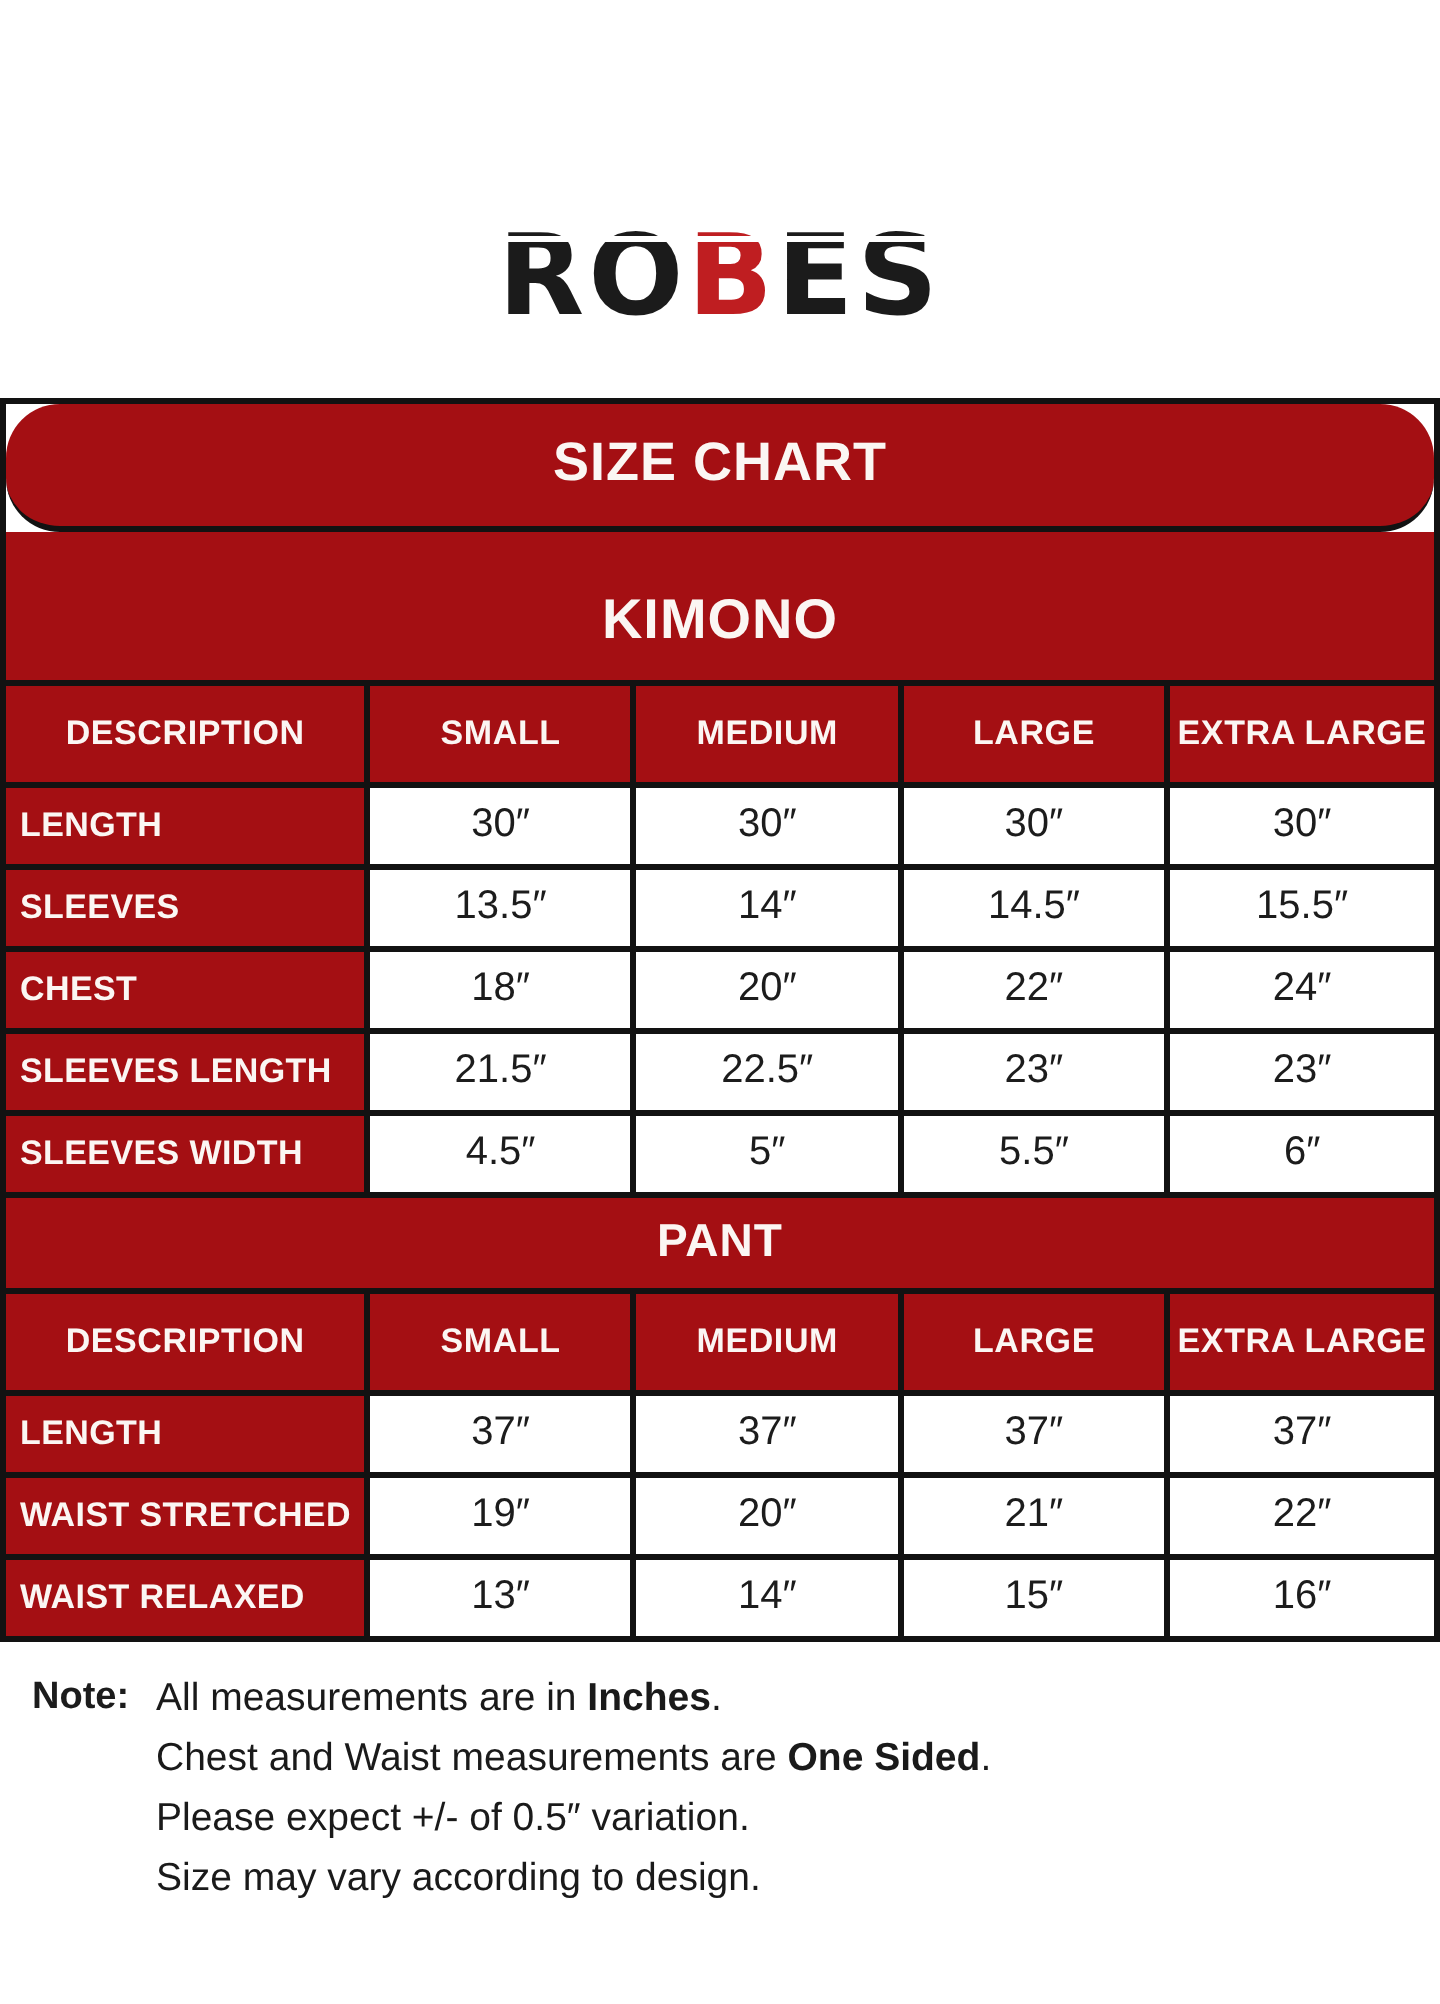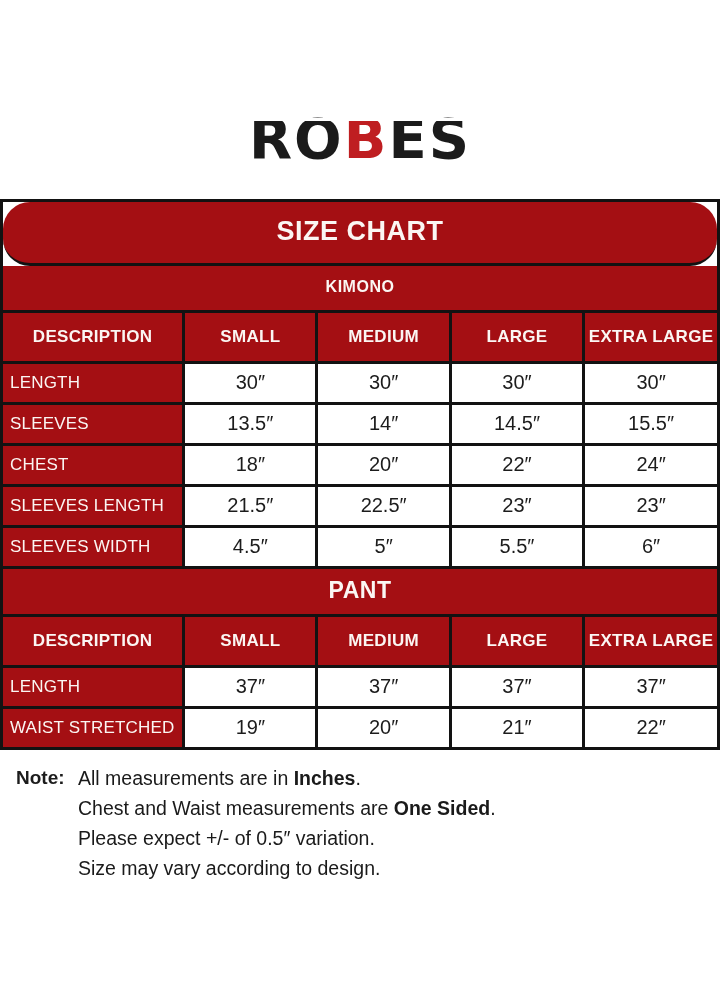--- a/index.html
+++ b/index.html
@@ -44,21 +44,21 @@
     border:3px solid var(--line);
   }
   .band{
     background:var(--brand-red);
     color:var(--band-text);
     text-align:center;
     font-weight:700;
     letter-spacing:.5px;
   }
   .title-band{font-size:27px;padding:14px 0 16px;border-bottom:3px solid var(--line);border-radius:27px;}
-  .band-kimono{font-size:16px;padding:12px 0 14px;border-bottom:3px solid var(--line);}
+  .band-kimono{font-size:28px;padding:28px 0 14px;border-bottom:3px solid var(--line);}
   .band-pant{font-size:23px;padding:8px 0 10px;border-top:3px solid var(--line);border-bottom:3px solid var(--line);}
   
   table.size-table{
     width:100%;
     border-collapse:collapse;
     table-layout:fixed;
   }
   .size-table th,.size-table td{border:3px solid var(--line);}
   .size-table tr > *:first-child{border-left:none;}
   .size-table tr > *:last-child{border-right:none;}
@@ -69,21 +69,21 @@
     color:var(--band-text);
     font-size:17px;
     font-weight:700;
     padding:14px 2px;
     letter-spacing:.3px;
   }
   .size-table th.row-label{
     background:var(--brand-red);
     color:var(--band-text);
     font-size:17px;
-    font-weight:400;
+    font-weight:700;
     text-align:left;
     padding:9px 4px 9px 7px;
     letter-spacing:.2px;
   }
   .size-table td.value-cell{
     background:#ffffff;
     color:#1c1c1c;
     text-align:center;
     font-size:20px;
     padding:7px 0 8px;
@@ -203,20 +203,27 @@
             <td class="value-cell">37″</td>
             <td class="value-cell">37″</td>
             <td class="value-cell">37″</td>
           </tr>
           <tr>
             <th class="row-label">WAIST STRETCHED</th>
             <td class="value-cell">19″</td>
             <td class="value-cell">20″</td>
             <td class="value-cell">21″</td>
             <td class="value-cell">22″</td>
+          </tr>
+          <tr>
+            <th class="row-label">WAIST RELAXED</th>
+            <td class="value-cell">13″</td>
+            <td class="value-cell">14″</td>
+            <td class="value-cell">15″</td>
+            <td class="value-cell">16″</td>
           </tr>
         </tbody>
       </table>
     </div>
 </div>
 
 <div class="note">
   <span class="note-label">Note:</span>
   <div class="note-lines" id="note-lines">
       <div class="note-line"><span>All measurements are in </span><b>Inches</b><span>.</span></div>

